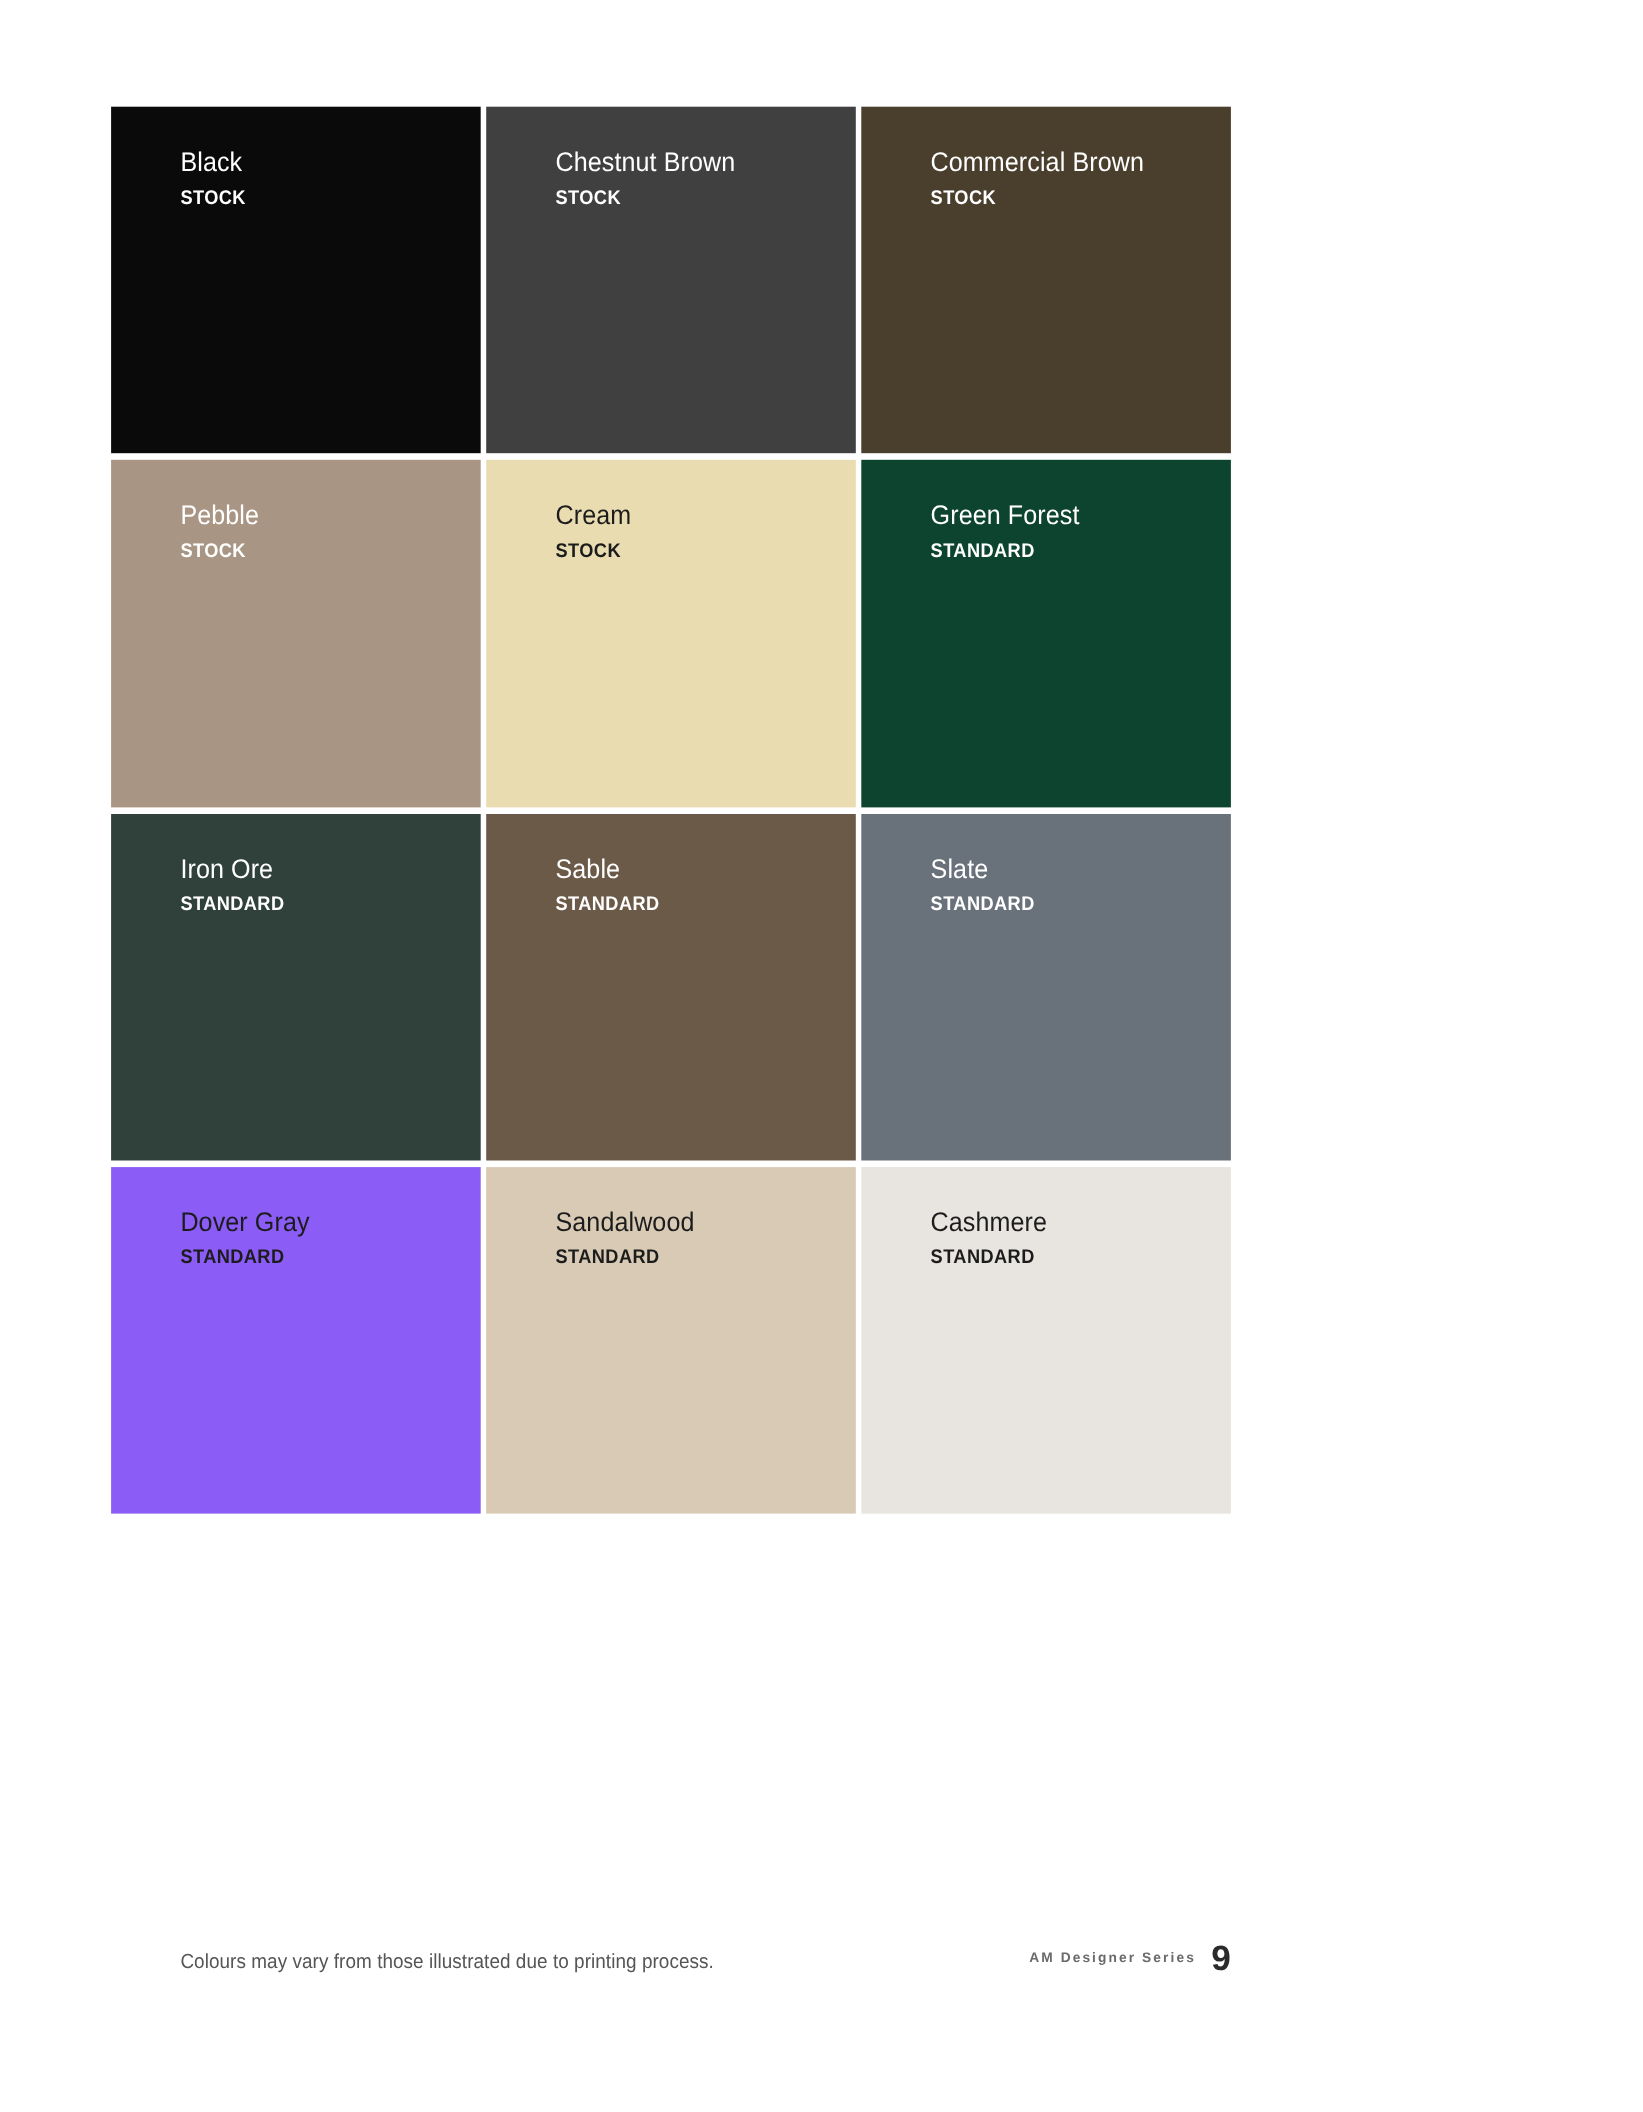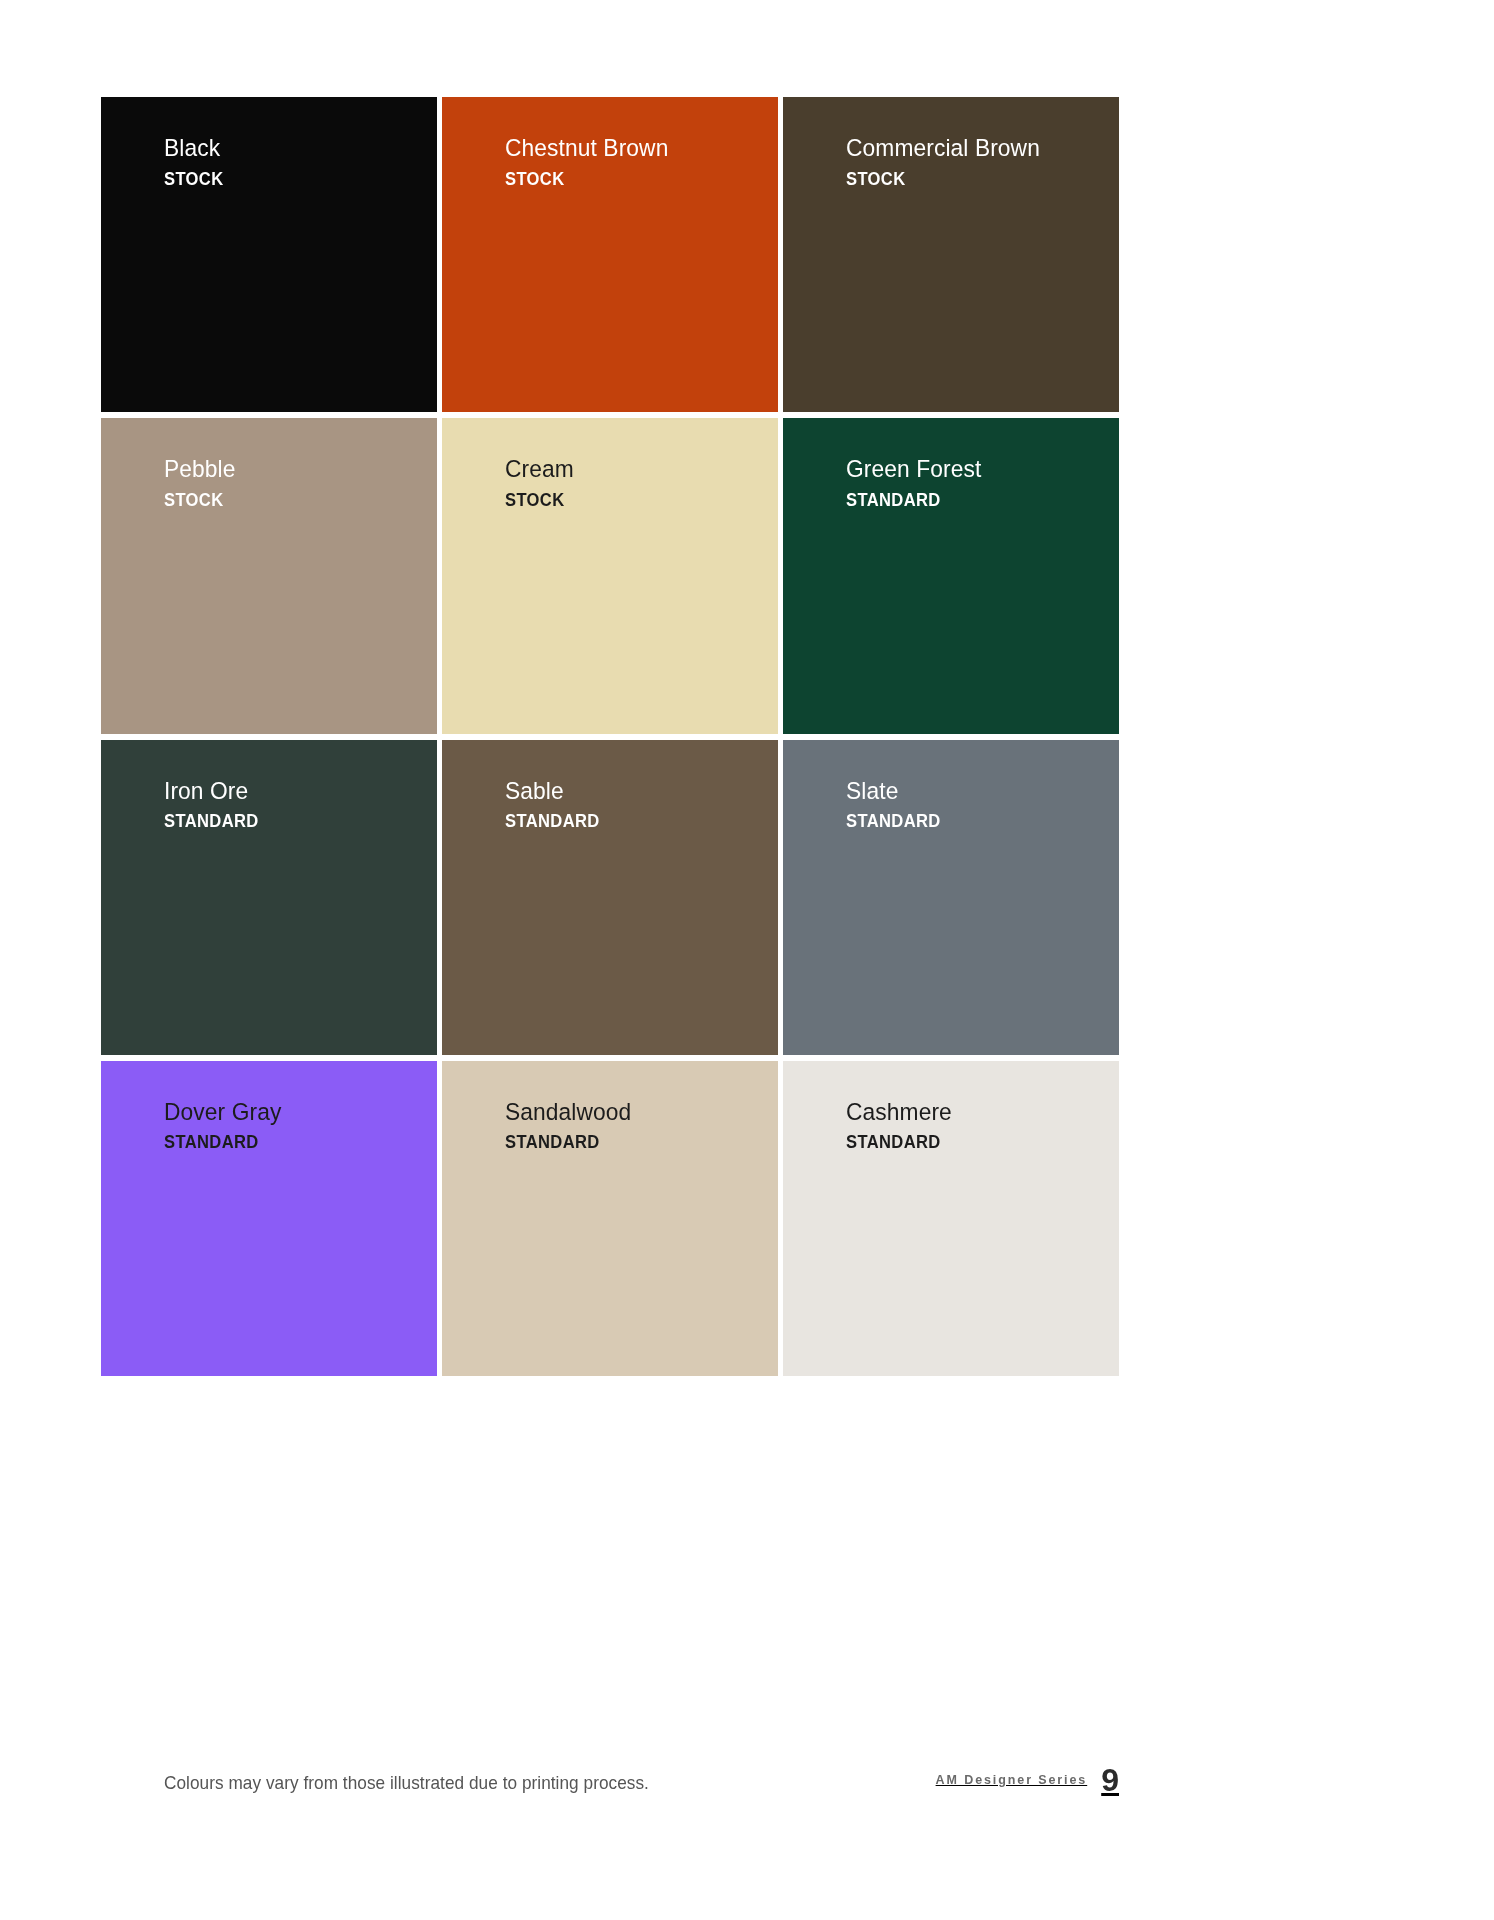--- a/index.html
+++ b/index.html
@@ -104,21 +104,20 @@
     white-space: nowrap;
   }
 
   .footer-right {
     position: absolute;
     right: 0;
     top: -8px;
     display: flex;
     align-items: center;
     gap: 14px;
-    text-decoration: underline;
   }
 
   .footer-series {
     font-family: "Liberation Sans", "DejaVu Sans", sans-serif;
     font-size: 12.5px;
     font-weight: 700;
     color: #6a6a6a;
     letter-spacing: 1.9px;
     white-space: nowrap;
   }
@@ -136,21 +135,21 @@
 
 <div class="page">
 
   <div class="swatch-grid">
       <div class="swatch text-light" style="background: rgb(10, 10, 10);">
         <div class="swatch-text">
           <span class="swatch-name">Black</span>
           <span class="swatch-grade">STOCK</span>
         </div>
       </div>
-      <div class="swatch text-light" style="background: #c2410c;">
+      <div class="swatch text-light" style="background: #404040;">
         <div class="swatch-text">
           <span class="swatch-name">Chestnut Brown</span>
           <span class="swatch-grade">STOCK</span>
         </div>
       </div>
       <div class="swatch text-light" style="background: rgb(74, 62, 45); padding-left: 32px;">
         <div class="swatch-text">
           <span class="swatch-name">Commercial Brown</span>
           <span class="swatch-grade">STOCK</span>
         </div>

